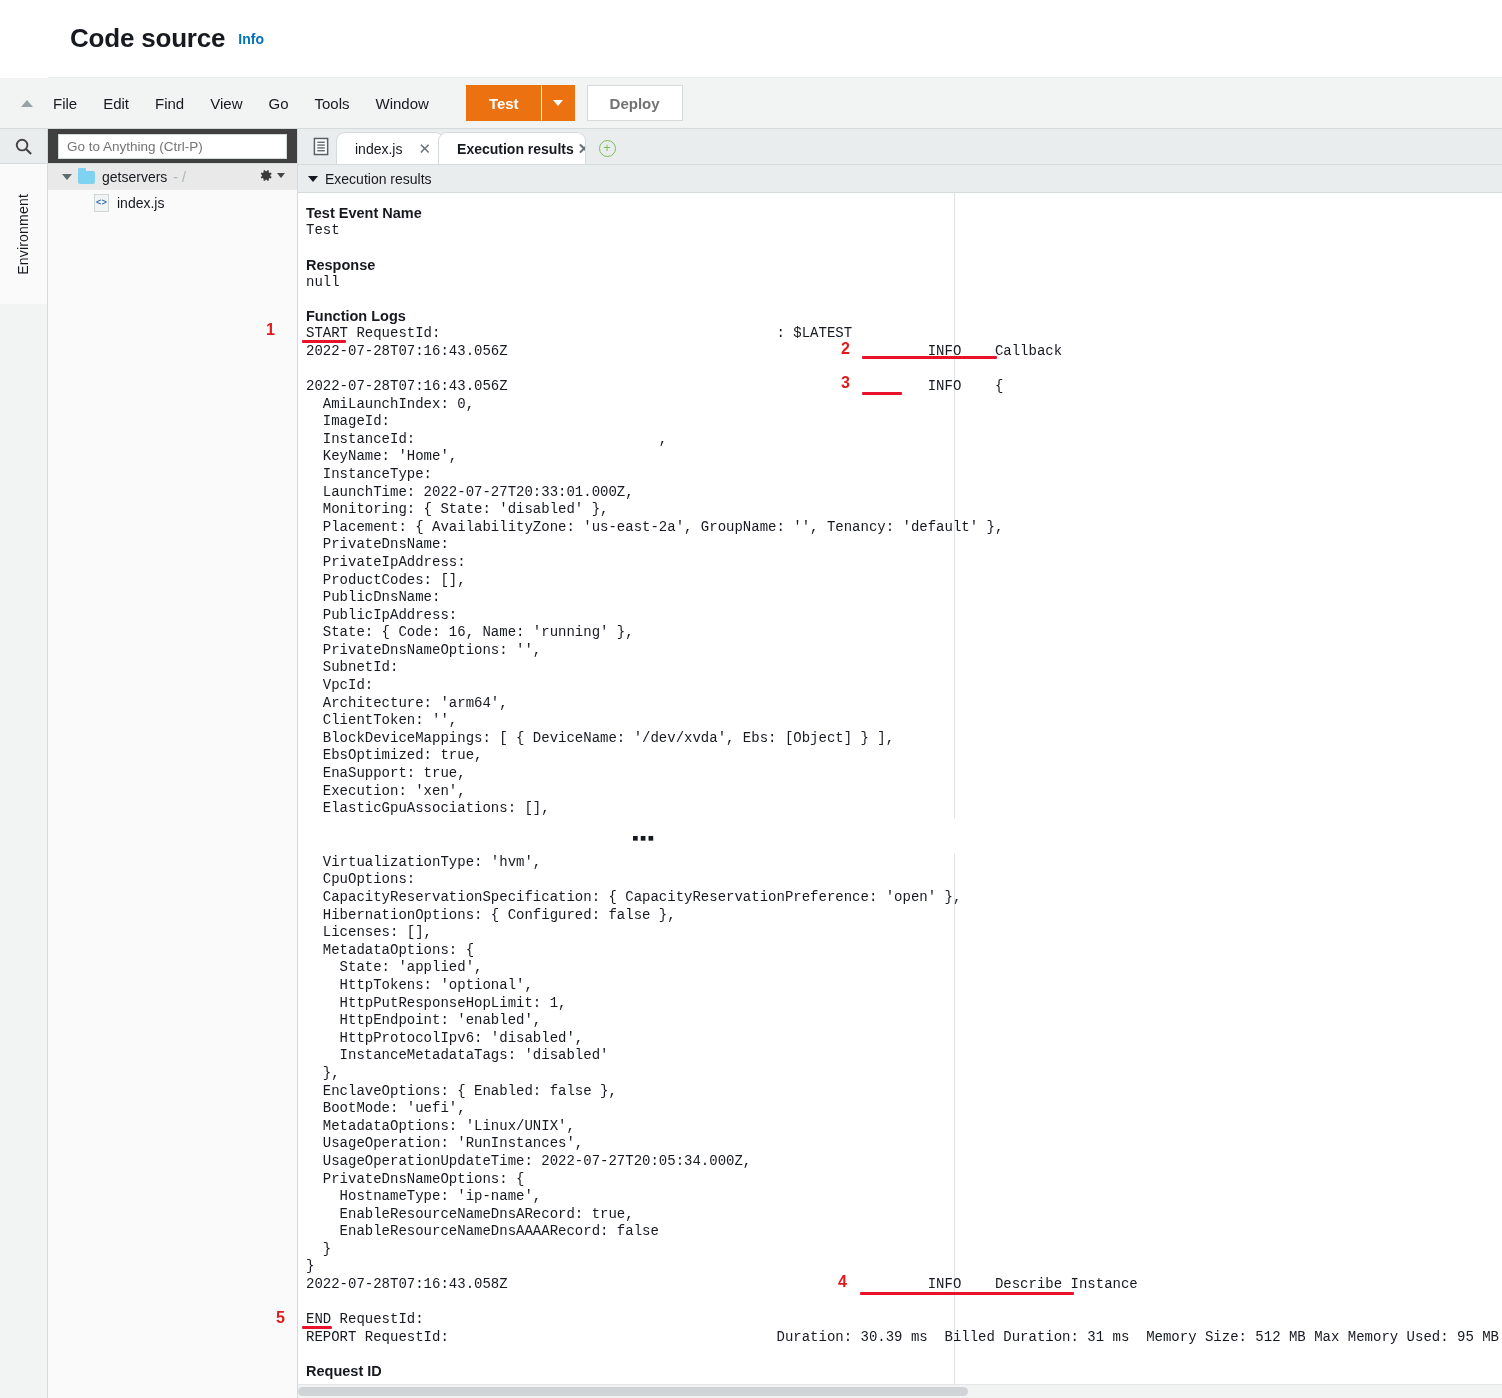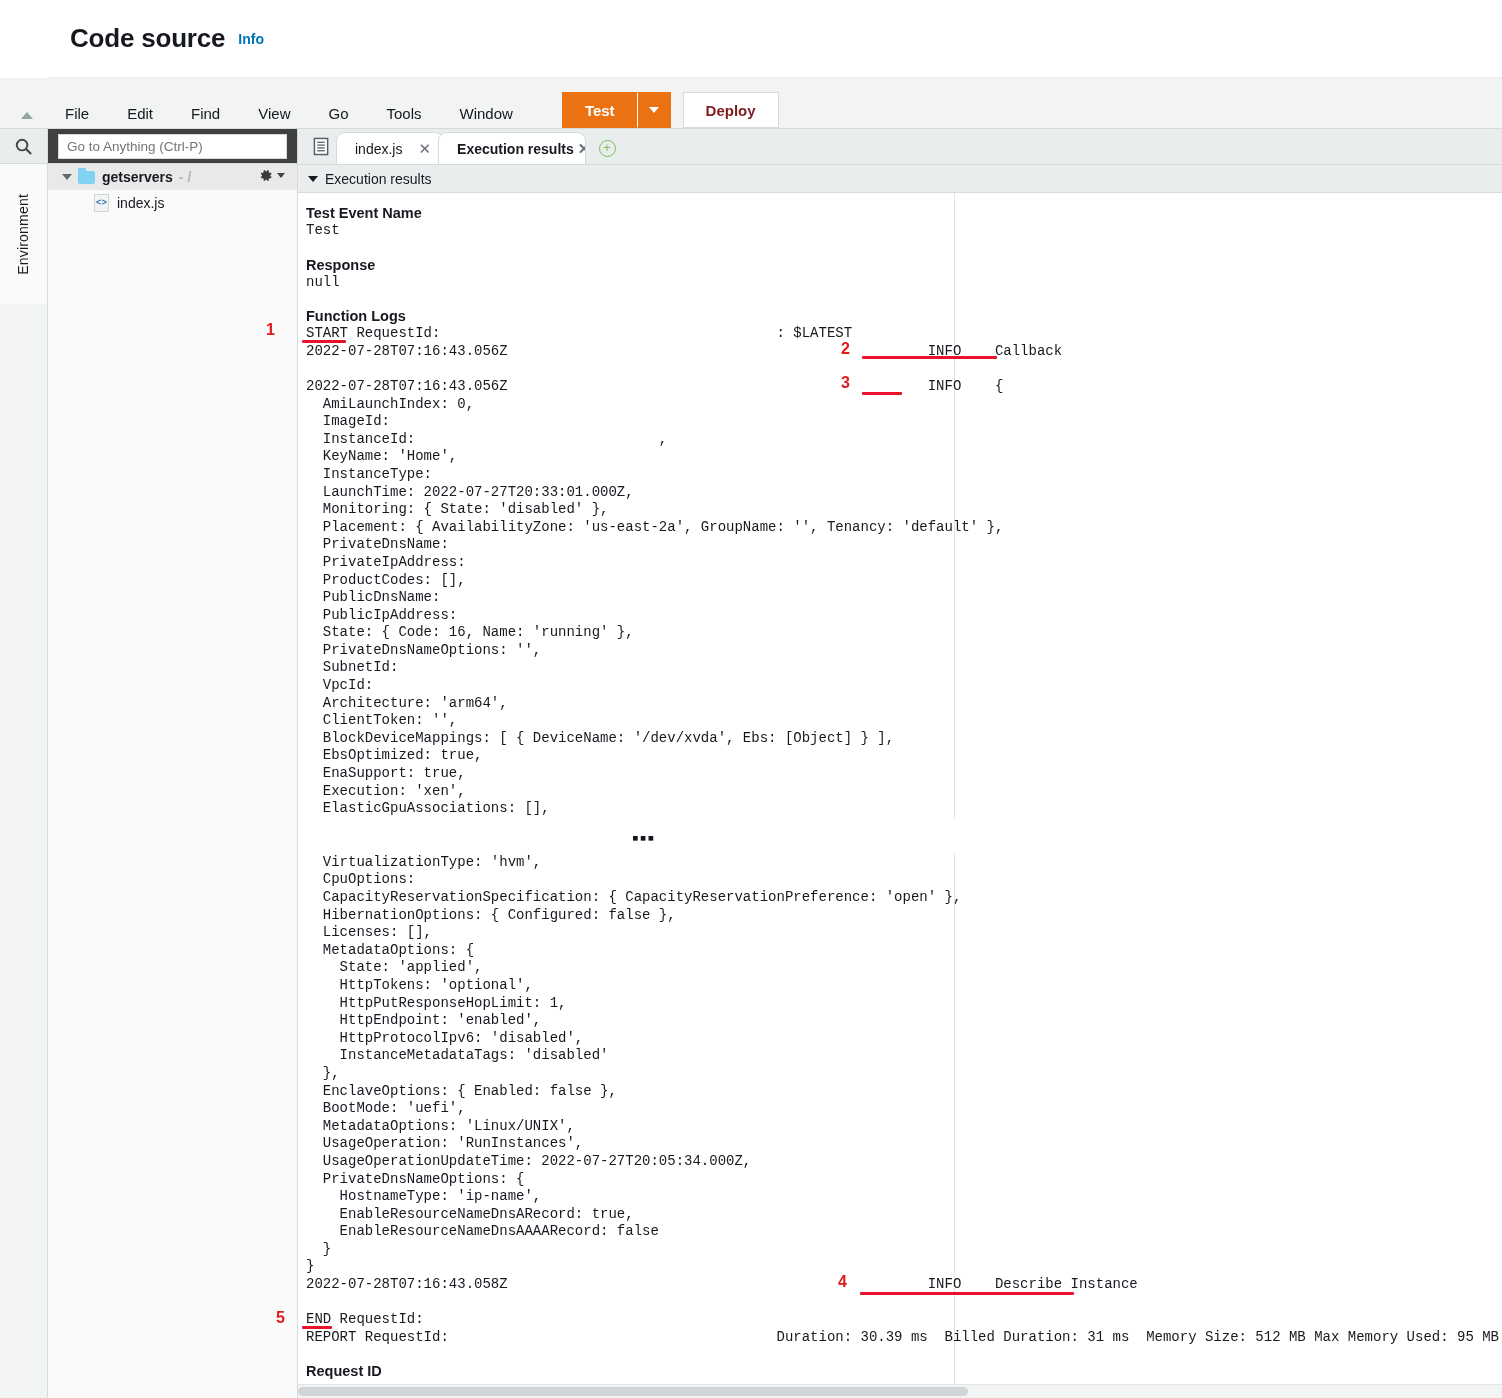--- a/index.html
+++ b/index.html
@@ -29,23 +29,23 @@
   .info-link{
     font-size:14px; font-weight:700; color:#0073bb;
     margin-left:13px; cursor:pointer;
   }
 
   
   .menubar{
     height:51px;
     background:#f2f3f3;
     border-bottom:1px solid #d5dbdb;
-    display:flex; align-items:flex-end;
+    display:flex; align-items:center;
     padding-left:14px;
-    gap:12px;
+    gap:0px;
   }
   .collapse-caret{
     width:26px; height:26px;
     display:flex; align-items:center; justify-content:center;
     cursor:pointer;
   }
   .collapse-caret .tri{
     width:0;height:0;
     border-left:6px solid transparent;
     border-right:6px solid transparent;
@@ -78,21 +78,21 @@
   .btn-test-caret .tri{
     width:0;height:0;
     border-left:5px solid transparent;
     border-right:5px solid transparent;
     border-top:6px solid #ffffff;
   }
   .btn-deploy{
     margin-left:12px;
     background:#ffffff;
     border:1px solid #d5dbdb;
-    color:#7f1d1d;
+    color:#737373;
     font-size:15px;font-weight:700;
     display:flex;align-items:center;justify-content:center;
     padding:0 22px;
     cursor:default;
   }
 
   
   .workspace{
     display:flex;
     height:1269px;
@@ -154,21 +154,21 @@
     font-family:"Liberation Sans", sans-serif;
     outline:none;
   }
   .tree-row{
     display:flex;align-items:center;
     height:26px;
     padding-left:14px;
     cursor:pointer;
     position:relative;
   }
-  .tree-row.selected{ background:#e9e9e9;font-weight:bold; }
+  .tree-row.selected{ background:#e9e9e9; }
   .tree-row .caret{
     width:0;height:0;
     border-left:5px solid transparent;
     border-right:5px solid transparent;
     border-top:6px solid #5f6b6e;
     margin-right:6px;
   }
   .folder-ico{
     width:17px;height:13px;
     background:#7fd3f0;

